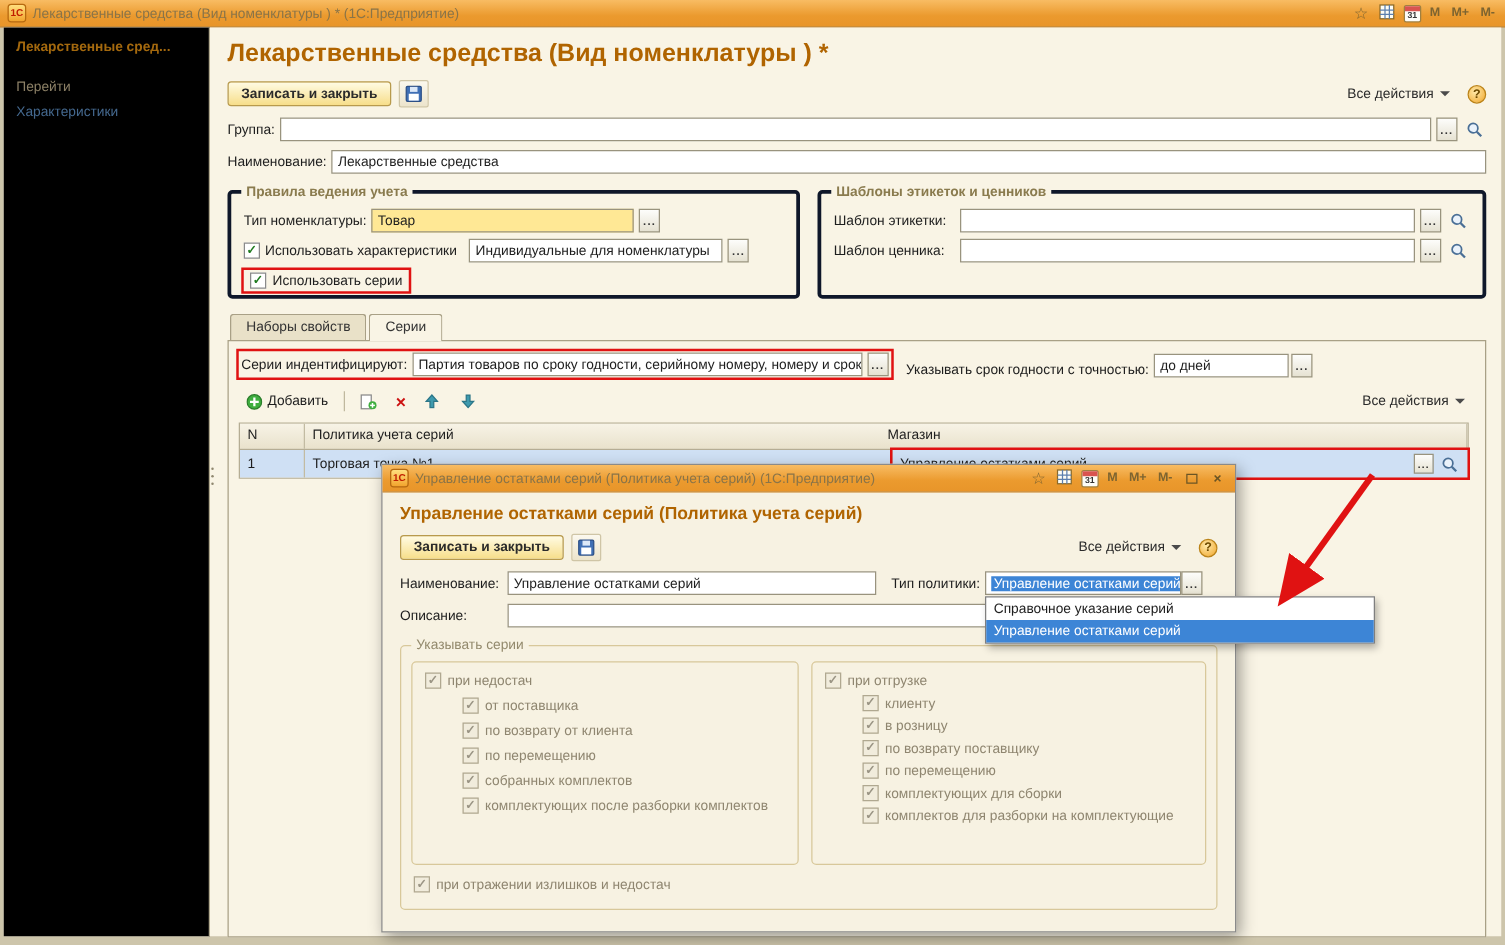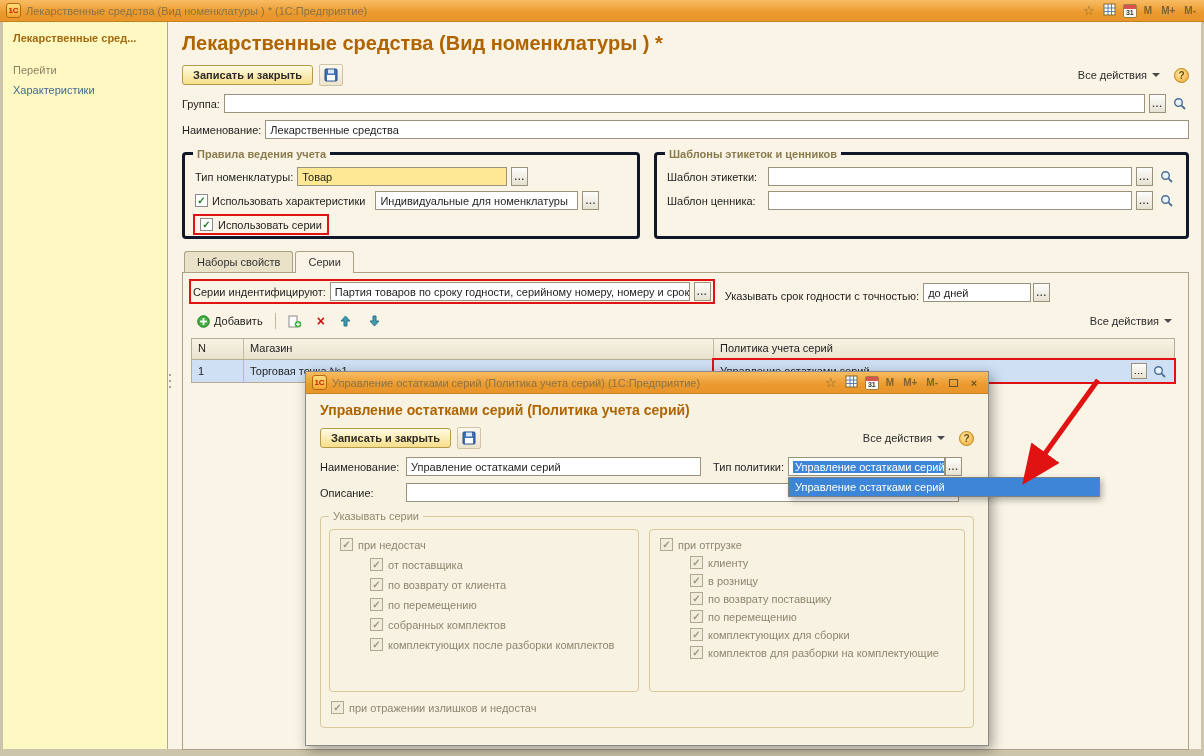--- a/index.html
+++ b/index.html
@@ -14,21 +14,21 @@
   .tb-ic{color:#7d6430;font-size:13px;width:16px;text-align:center;cursor:pointer;line-height:14px;}
   .cal{width:14px;height:14px;background:#fdfdf8;border:1px solid #a08040;border-radius:2px;position:relative;display:flex;align-items:flex-end;justify-content:center;}
   .cal-top{position:absolute;top:0;left:0;right:0;height:4px;background:#d9534f;}
   .cal-num{font-size:7px;line-height:9px;color:#333;font-weight:bold;}
   .tb-btn{color:#7d6430;font-size:10px;font-weight:bold;padding:1px 2px;cursor:pointer;}
   .win-btn{width:16px;height:14px;display:flex;align-items:center;justify-content:center;color:#6b5524;font-size:11px;font-weight:bold;cursor:pointer;}
   .max-box{width:9px;height:8px;border:1.5px solid #6b5524;display:inline-block;}
 
   
   .workspace{position:absolute;top:22px;left:3px;right:3px;bottom:7px;display:flex;background:#f9f4e5;}
-  .sidebar{width:165px;min-width:165px;background:#fef9c3;border-right:1px solid #b1a98e;padding:10px 10px;position:relative;}
+  .sidebar{width:165px;min-width:165px;background:#000000;border-right:1px solid #b1a98e;padding:10px 10px;position:relative;}
   .side-top-link{color:#a4690e;font-weight:bold;margin-bottom:20px;cursor:pointer;}
   .side-nav-label{color:#8c8066;margin-bottom:8px;}
   .side-nav-item{color:#44688e;cursor:pointer;}
   .grip-dots{position:absolute;left:165px;top:352px;width:4px;height:30px;display:flex;flex-direction:column;gap:4px;align-items:center;}
   .grip-dots i{width:2px;height:2px;background:#8f8770;border-radius:50%;}
 
   .main{flex:1;padding:4px 12px 6px 14px;position:relative;}
   .page-title{color:#b06400;font-size:20px;font-weight:bold;margin:6px 0 8px;}
 
   .toolbar{display:flex;align-items:center;gap:6px;height:24px;}
@@ -290,22 +290,22 @@
         <span class="spacer"></span>
         <span class="all-actions">
           <span>Все действия</span>
           <span class="arr-down"></span>
         </span>
       </div>
 
       <div class="tbl">
         <div class="tbl-header">
           <span class="th c-n">N</span>
+          <span class="th c-policy" style="border-right:none">Политика учета серий</span>
           <span class="th c-store">Магазин</span>
-          <span class="th c-policy" style="border-right:none">Политика учета серий</span>
         </div>
         <div class="tbl-row selected">
           <span class="td c-n">1</span>
           <span class="td c-store">Торговая точка №1</span>
           <span class="td c-policy red-note" style="border-right:none;gap:3px">
             <span class="flex1">Управление остатками серий</span>
             <span class="mini-dots">...</span>
             <span class="mini-lens">
               <svg width="13" height="13">
                   <circle cx="5.5" cy="5.5" r="3.8" fill="#eaf2fb" stroke="#4a6f96" stroke-width="1.4"></circle>
@@ -371,20 +371,21 @@
     <div class="frow">
       <span class="lbl" style="width:82px">Наименование:</span>
       <span class="input" style="width:295px">Управление остатками серий</span>
       <span class="lbl" style="margin-left:8px">Тип политики:</span>
       <span class="combo-wrap">
         <span class="input" style="width:157px">
           <span class="sel-text">Управление остатками серий</span>
         </span>
         <span class="dots-btn">...</span>
         <div class="popup">
+          <div class="opt">Справочное указание серий</div>
           <div class="opt selected">Управление остатками серий</div>
         </div>
       </span>
     </div>
 
     <div class="frow">
       <span class="lbl" style="width:82px">Описание:</span>
       <span class="input" style="width:553px"></span>
     </div>
 

